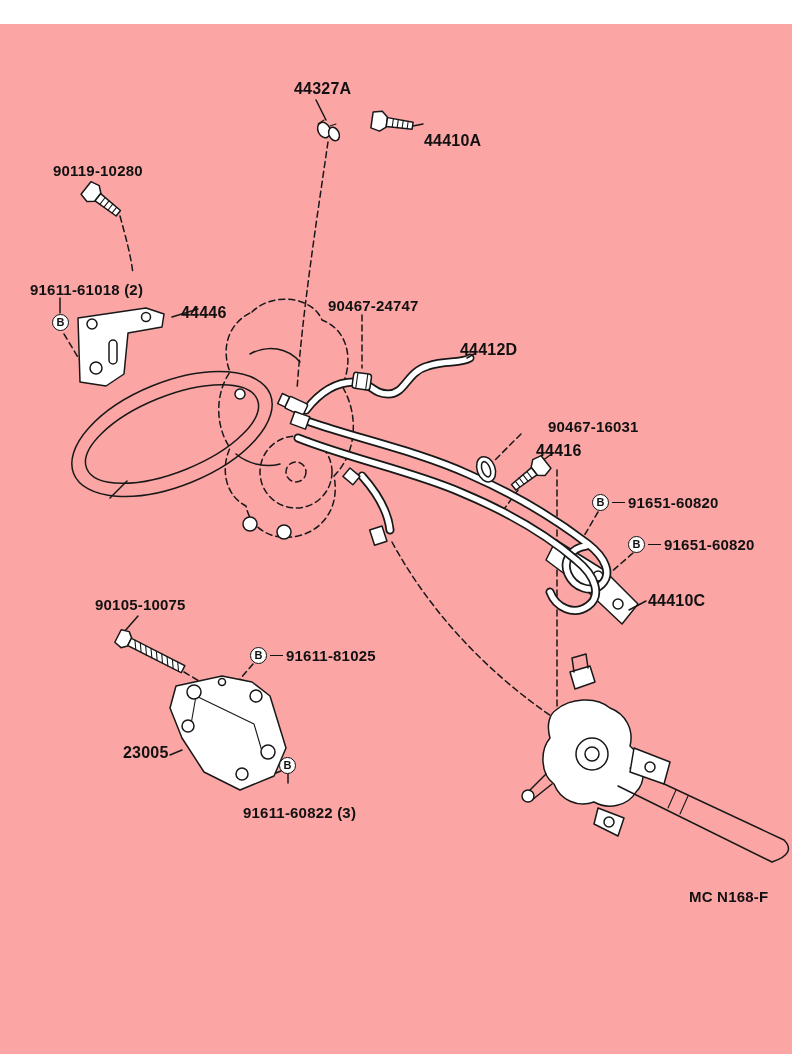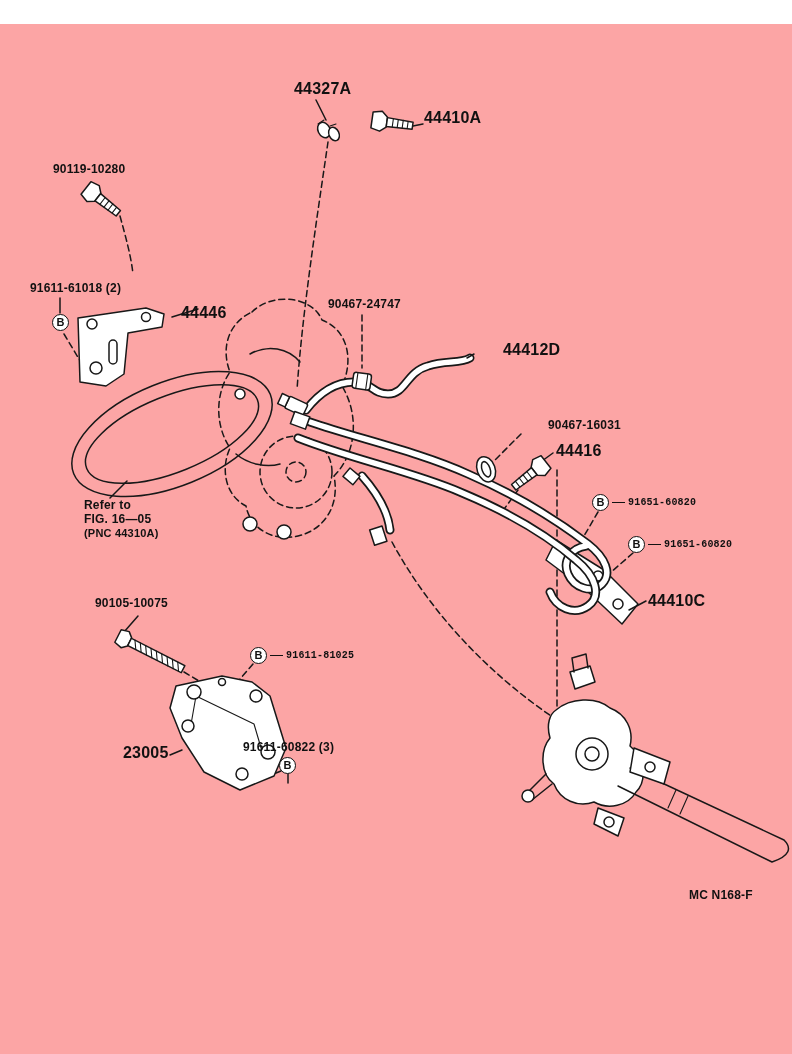--- a/index.html
+++ b/index.html
@@ -5,24 +5,24 @@
   html,body{margin:0;padding:0;background:#ffffff;}
   .stage{position:relative;width:792px;height:1054px;background:#fca5a5;overflow:hidden;
          font-family:"Liberation Sans",sans-serif;color:#111;margin-top:24px;}
   svg.art-layer{position:absolute;left:0;top:0;}
   .art{stroke:#181818;stroke-width:1.5;fill:none;stroke-linecap:round;stroke-linejoin:round;}
   .thin{stroke-width:1.1;}
   .dashed{stroke-dasharray:6 4;}
   .wfill{fill:#ffffff;}
   .tube-o{stroke:#181818;stroke-width:9;fill:none;stroke-linecap:round;}
   .tube-i{stroke:#ffffff;stroke-width:5.5;fill:none;stroke-linecap:round;}
-  .lbl{position:absolute;font-weight:700;font-size:12px;white-space:nowrap;letter-spacing:.2px;}
+  .lbl{position:absolute;font-weight:700;font-size:15px;white-space:nowrap;letter-spacing:.2px;}
   .big{font-size:16px;}
   .tiny{font-size:11px;}
-  .lbl-inline{font-weight:700;font-size:10px;white-space:nowrap;letter-spacing:.2px;font-family:Liberation Mono, monospace;}
+  .lbl-inline{font-weight:700;font-size:15px;white-space:nowrap;letter-spacing:.2px;}
   .lblrow{position:absolute;display:flex;align-items:center;gap:3px;}
   .bsym{display:inline-flex;align-items:center;justify-content:center;width:17px;height:17px;
         border:1.7px solid #111;border-radius:50%;font-size:11px;font-weight:700;background:#fff;
         box-sizing:border-box;line-height:1;}
   .bsym.abs{position:absolute;}
   .dashline{width:13px;height:0;border-top:1.8px solid #111;}
   .refer{position:absolute;line-height:1.15;}
 </style>
 </head>
 <body>
@@ -155,57 +155,52 @@
     <path class="art" d="M288,750 L288,759"></path>
     <path class="art" d="M138,592 L124,608"></path>
 
     <use href="#bolt" transform="translate(372,96) rotate(8)"></use>
     <use href="#bolt" transform="translate(86,164) rotate(38)"></use>
     <use href="#bolt" transform="translate(546,438) rotate(142)"></use>
     <use href="#boltlong" transform="translate(118,612) rotate(27)"></use>
   </svg>
 
   <div class="lbl big" style="left:294px;top:56px">44327A</div>
-  <div class="lbl big" style="left:424px;top:85px">44410A</div>
+  <div class="lbl big" style="left:424px;top:108px">44410A</div>
   <div class="lbl" style="left:53px;top:138px">90119-10280</div>
   <div class="lbl" style="left:30px;top:257px">91611-61018 (2)</div>
   <div class="bsym abs" style="left:52px;top:290px">B</div>
   <div class="lbl big" style="left:181px;top:280px">44446</div>
   <div class="lbl" style="left:328px;top:273px">90467-24747</div>
-  <div class="lbl big" style="left:503px;top:317px">44412D</div>
+  <div class="lbl big" style="left:460px;top:317px">44412D</div>
   <div class="lbl" style="left:548px;top:394px">90467-16031</div>
-  <div class="lbl big" style="left:556px;top:418px">44416</div>
+  <div class="lbl big" style="left:536px;top:418px">44416</div>
 
   <div class="lblrow" style="left:592px;top:470px">
     <span class="bsym">B</span>
     <span class="dashline"></span>
     <span class="lbl-inline">91651-60820</span>
   </div>
 
   <div class="lblrow" style="left:628px;top:512px">
     <span class="bsym">B</span>
     <span class="dashline"></span>
     <span class="lbl-inline">91651-60820</span>
   </div>
 
   <div class="lbl big" style="left:648px;top:568px">44410C</div>
 
-  <div class="refer" style="left:84px;top:475px">
-    <div class="lbl" style="position:static">Refer to</div>
-    <div class="lbl" style="position:static">FIG. 16—05</div>
-    <div class="lbl tiny" style="position:static">(PNC 44310A)</div>
-  </div>
 
   <div class="lbl" style="left:95px;top:572px">90105-10075</div>
 
   <div class="lblrow" style="left:250px;top:623px">
     <span class="bsym">B</span>
     <span class="dashline"></span>
     <span class="lbl-inline">91611-81025</span>
   </div>
 
   <div class="lbl big" style="left:123px;top:720px">23005</div>
   <div class="bsym abs" style="left:279px;top:733px">B</div>
-  <div class="lbl" style="left:243px;top:716px">91611-60822 (3)</div>
+  <div class="lbl" style="left:243px;top:780px">91611-60822 (3)</div>
 
   <div class="lbl" style="left:689px;top:864px">MC N168-F</div>
 
 </div>
 
 </body></html>

